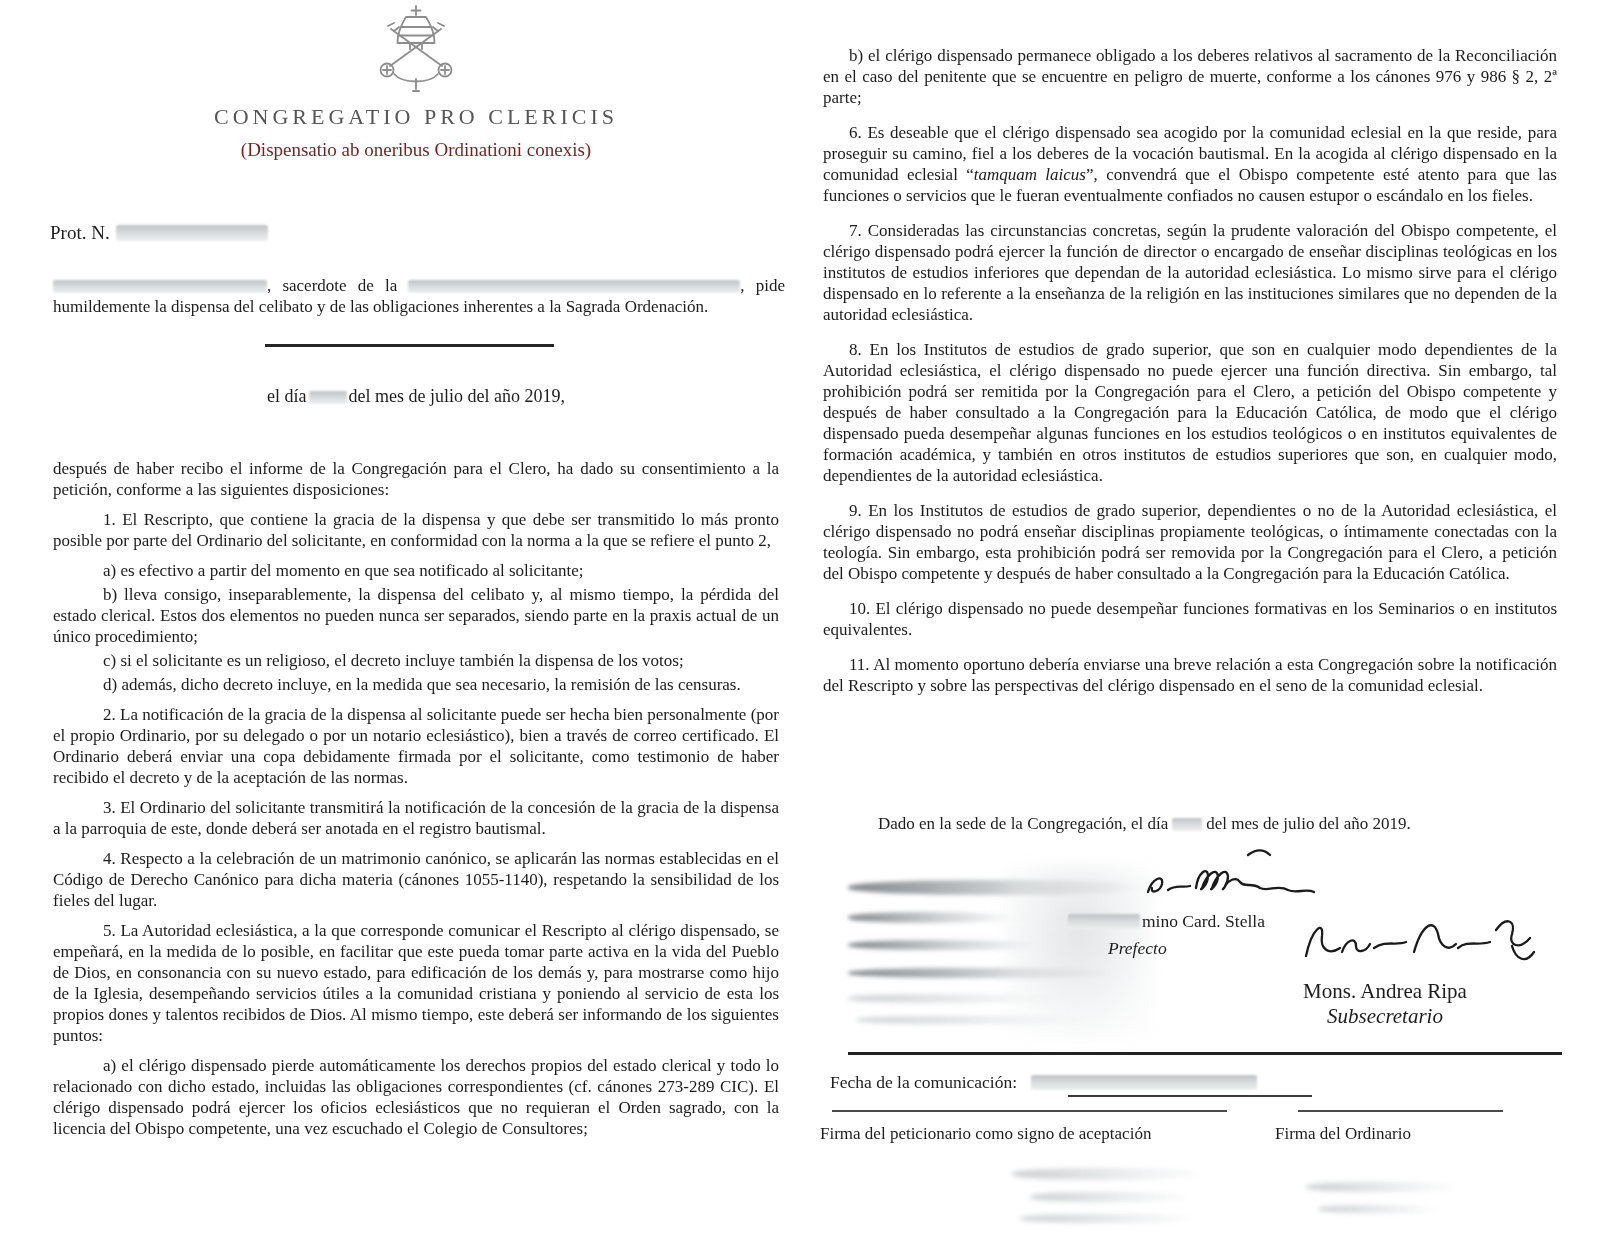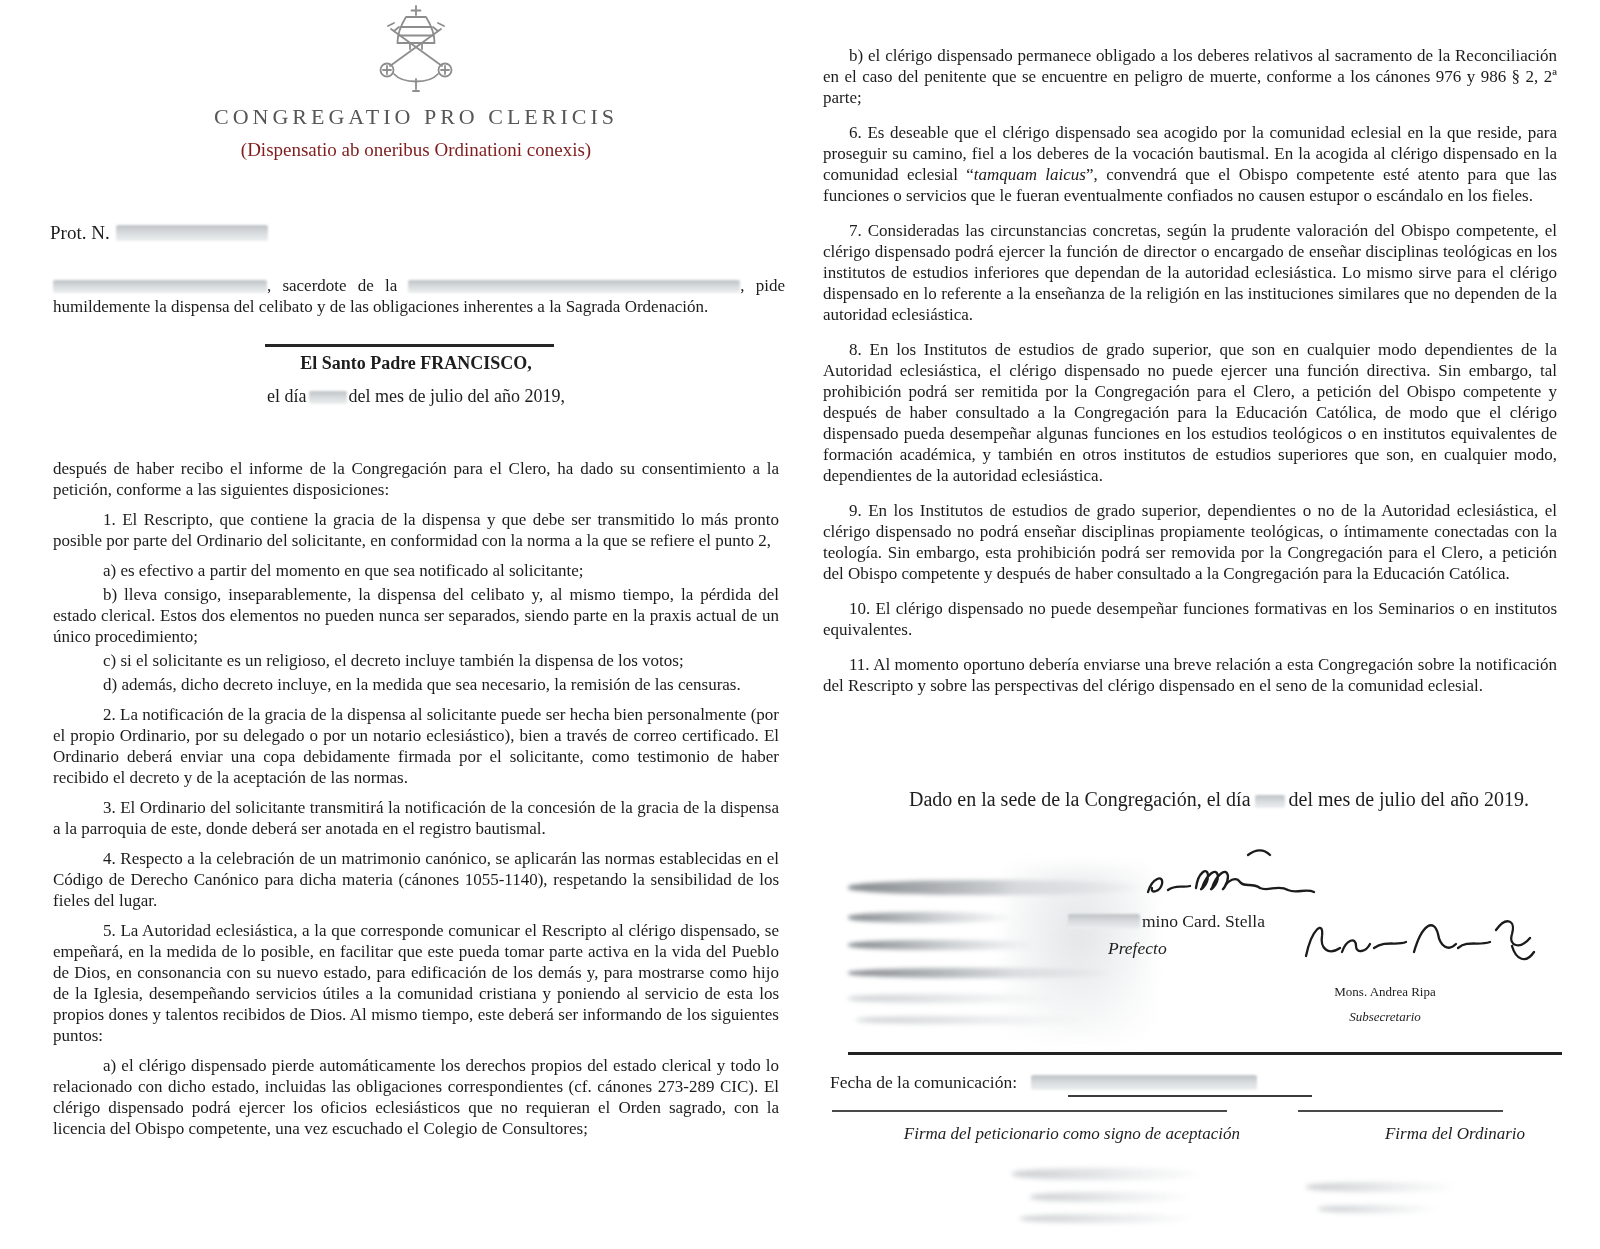--- a/index.html
+++ b/index.html
@@ -53,36 +53,36 @@
   
   .prot      { position:absolute; top:222px; left:0; font-size:19px; }
   .petition  { position:absolute; top:272px; left:0; width:100%; }
   .center-rule { position:absolute; top:344px; left:215px; width:289px; height:3px; background:#262626; }
   .santo     { position:absolute; top:353px; left:0; width:100%; text-align:center; font-weight:bold; font-size:18px; }
   .dateline  { position:absolute; top:386px; left:0; width:100%; text-align:center; font-size:18px; }
   .flow-left  { position:absolute; top:455px; left:0; width:100%; }
 
   
   .flow-right { position:absolute; top:42px; left:0; width:100%; }
-  .dado { position:absolute; top:788px; left:0; width:100%; font-size:20px; padding-left:58px; box-sizing:border-box;text-align:center; }
+  .dado { position:absolute; top:814px; left:0; width:100%; font-size:17px; padding-left:58px; box-sizing:border-box; }
 
   .sig-stella-svg { position:absolute; top:846px; left:318px; }
   .sig-stella-line { position:absolute; top:911px; left:248px; font-size:17.5px; white-space:nowrap; }
   .sig-stella-title { position:absolute; top:938px; left:288px; width:200px; text-align:left; font-style:italic; font-size:17.5px; }
   .sig-ripa-svg { position:absolute; top:906px; left:480px; }
-  .sig-ripa-text { position:absolute; top:979px; left:440px; width:250px; text-align:center; font-size:13px; line-height:25px; }
+  .sig-ripa-text { position:absolute; top:979px; left:440px; width:250px; text-align:center; font-size:21px; line-height:25px; }
   .sig-ripa-text .t { font-style:italic; }
 
   .bottom-rule { position:absolute; top:1052px; left:28px; width:714px; height:3px; background:#222; }
   .fecha { position:absolute; top:1072px; left:10px; font-size:17.5px; }
   .fecha-underline { position:absolute; top:1095px; left:248px; width:244px; height:2px; background:#3c3c3c; }
   .line-sign { position:absolute; height:2px; background:#4a4a4a; top:1110px; }
   .line-sign.l { left:12px;  width:395px; }
   .line-sign.r { left:478px; width:205px; }
-  .firma-label { position:absolute; top:1124px; font-size:17px; text-align:right;font-style:italic; }
+  .firma-label { position:absolute; top:1124px; font-size:17px; text-align:left; }
   .firma-label.l { left:0;  width:420px; }
   .firma-label.r { left:455px; width:250px; }
 
   svg .ink { stroke:#1b1b1b; stroke-width:2.3; fill:none; stroke-linecap:round; }
   svg .crest-ln { stroke:#8d8d8d; stroke-width:1.8; fill:none; stroke-linecap:round; stroke-linejoin:round; }
 </style>
 </head>
 <body>
 
 <div class="doc">
@@ -108,21 +108,20 @@
       </svg>
       <div class="doc-title">CONGREGATIO PRO CLERICIS</div>
       <div class="doc-subtitle">(Dispensatio ab oneribus Ordinationi conexis)</div>
     </div>
 
     <div class="prot"><span>Prot. N.</span><span class="redact" style="width:152px;height:16px;margin-left:6px;"></span></div>
 
     <p class="body-p petition"><span class="redact" style="width:214px;height:13px;"></span><span>, sacerdote de la </span><span class="redact" style="width:332px;height:13px;"></span><span>, pide humildemente la dispensa del celibato y de las obligaciones inherentes a la Sagrada Ordenación.</span></p>
 
     <div class="center-rule"></div>
-    <div class="santo">El Santo Padre FRANCISCO,</div>
     <div class="dateline"><span>el día</span><span class="redact" style="width:38px;height:13px;margin:0 2px;"></span><span>del mes de julio del año 2019,</span></div>
 
     <div class="flow-left">
       <p class="body-p">después de haber recibo el informe de la Congregación para el Clero, ha dado su consentimiento a la petición, conforme a las siguientes disposiciones:</p>
       <p class="body-p ind para">1. El Rescripto, que contiene la gracia de la dispensa y que debe ser transmitido lo más pronto posible por parte del Ordinario del solicitante, en conformidad con la norma a la que se refiere el punto 2,</p>
       <p class="body-p ind para">a) es efectivo a partir del momento en que sea notificado al solicitante;</p>
       <p class="body-p ind cont">b) lleva consigo, inseparablemente, la dispensa del celibato y, al mismo tiempo, la pérdida del estado clerical. Estos dos elementos no pueden nunca ser separados, siendo parte en la praxis actual de un único procedimiento;</p>
       <p class="body-p ind cont">c) si el solicitante es un religioso, el decreto incluye también la dispensa de los votos;</p>
       <p class="body-p ind cont">d) además, dicho decreto incluye, en la medida que sea necesario, la remisión de las censuras.</p>
       <p class="body-p ind para">2. La notificación de la gracia de la dispensa al solicitante puede ser hecha bien personalmente (por el propio Ordinario, por su delegado o por un notario eclesiástico), bien a través de correo certificado. El Ordinario deberá enviar una copa debidamente firmada por el solicitante, como testimonio de haber recibido el decreto y de la aceptación de las normas.</p>

